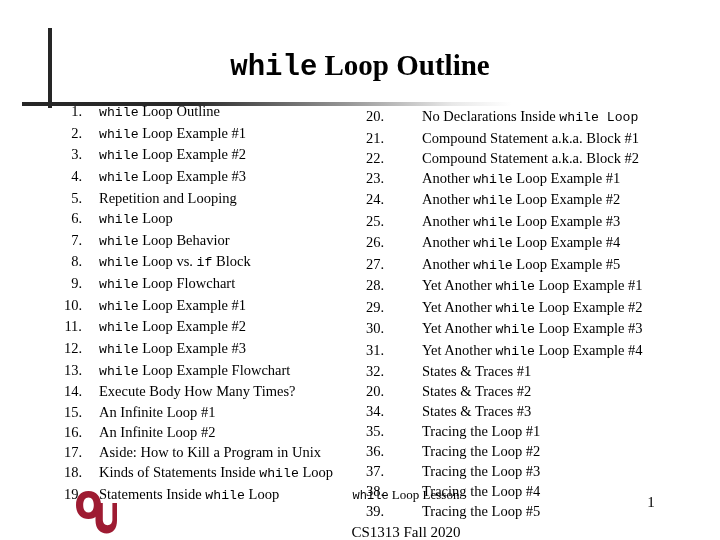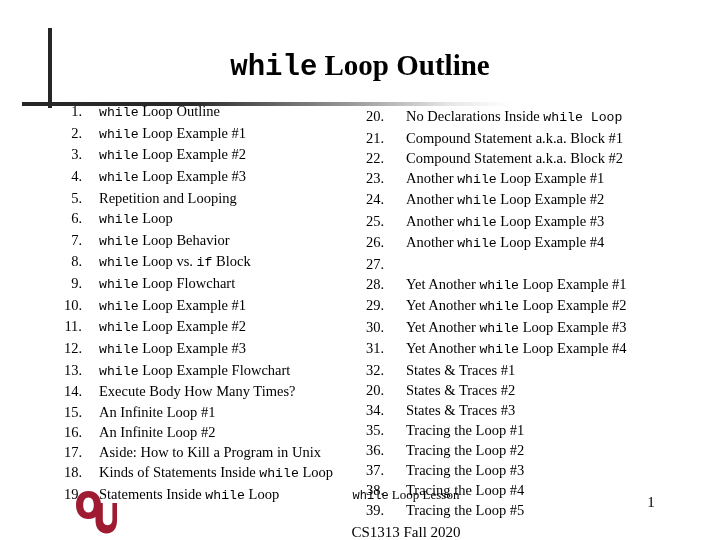--- a/index.html
+++ b/index.html
@@ -90,21 +90,21 @@
     flex: 0 0 auto;
     text-align: right;
     font-family: "Liberation Serif", serif;
   }
   .col-left .num {
     width: 26px;
     margin-right: 17px;
   }
   .col-right .num {
     width: 26px;
-    margin-right: 22px;
+    margin-right: 38px;
   }
   .txt {
     flex: 1 1 auto;
     font-family: "Liberation Serif", serif;
     line-height: 16.5px;
   }
   .txt .mono {
     font-family: "Liberation Mono", monospace;
     font-size: 13.2px;
   }
@@ -260,20 +260,21 @@
       <div class="row">
         <span class="num">25.</span>
         <span class="txt"><span>Another </span><span class="mono">while</span><span> Loop Example #3</span></span>
       </div>
       <div class="row">
         <span class="num">26.</span>
         <span class="txt"><span>Another </span><span class="mono">while</span><span> Loop Example #4</span></span>
       </div>
       <div class="row">
         <span class="num">27.</span>
+        <span class="txt"><span>Another </span><span class="mono">while</span><span> Loop Example #5</span></span>
       </div>
       <div class="row">
         <span class="num">28.</span>
         <span class="txt"><span>Yet Another </span><span class="mono">while</span><span> Loop Example #1</span></span>
       </div>
       <div class="row">
         <span class="num">29.</span>
         <span class="txt"><span>Yet Another </span><span class="mono">while</span><span> Loop Example #2</span></span>
       </div>
       <div class="row">

